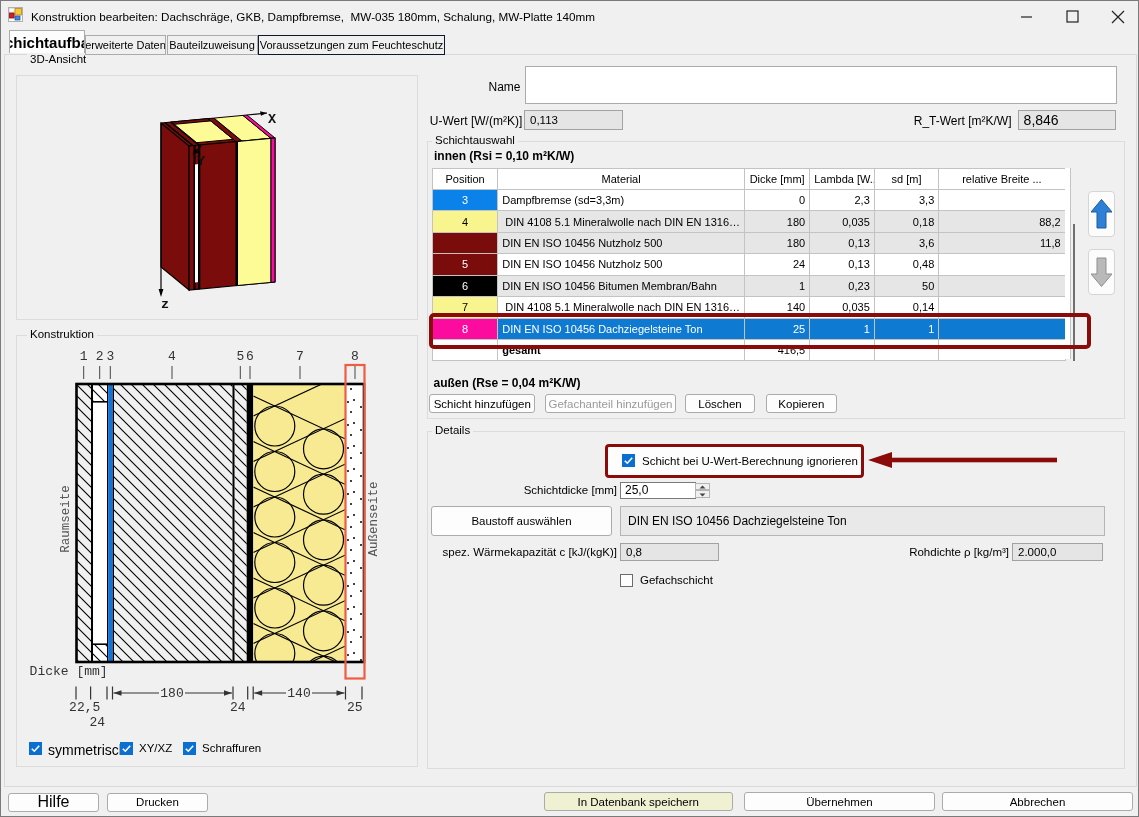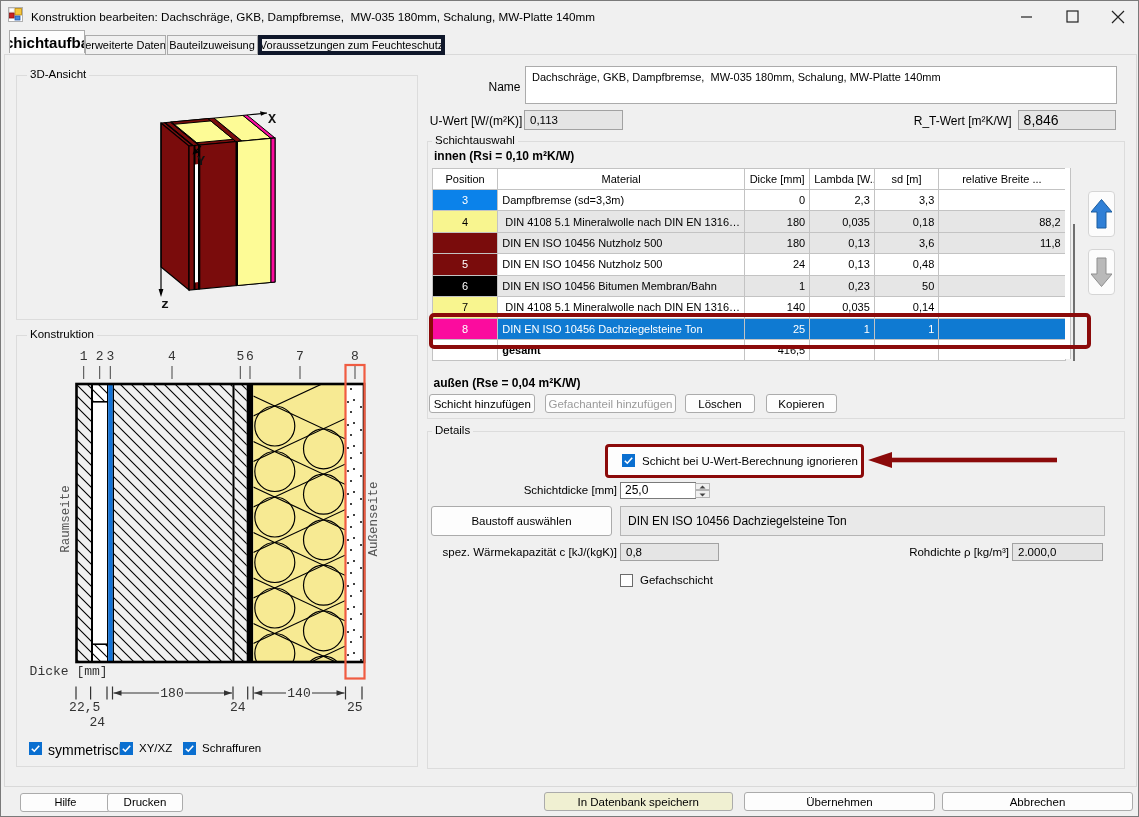--- a/index.html
+++ b/index.html
@@ -11,23 +11,23 @@
 <div style="position:absolute;top:8.5px;font-size:11.7px;color:#000;white-space:nowrap;left:30px;">Konstruktion bearbeiten: Dachschräge, GKB, Dampfbremse,&nbsp; MW-035 180mm, Schalung, MW-Platte 140mm</div>
 <svg style="position:absolute;left:1018px;top:6px" width="110" height="20">
       <line x1="2" y1="10" x2="13" y2="10" stroke="#222" stroke-width="1.2"></line>
       <rect x="48" y="4" width="11" height="11" fill="none" stroke="#222" stroke-width="1.2"></rect>
       <path d="M93,4 l12,12 M105,4 l-12,12" stroke="#222" stroke-width="1.2"></path>
     </svg>
 <div style="position:absolute;left:3px;top:53px;width:1133px;height:733px;border:1px solid #d9d9d9;background:#f0f0f0;"></div>
 <div style="position:absolute;left:7.6px;top:29px;width:76px;height:23px;background:#fdfdfd;border:1px solid #ababab;border-bottom:none;z-index:3;display:flex;align-items:center;justify-content:center;font-size:15px;white-space:nowrap;overflow:hidden;font-weight:bold;">Schichtaufbau</div>
 <div style="position:absolute;left:84px;top:34px;width:81px;height:19.5px;background:#f0f0f0;border:1px solid #ababab;z-index:2;display:flex;align-items:center;justify-content:center;font-size:11px;white-space:nowrap;overflow:hidden;">erweiterte Daten</div>
 <div style="position:absolute;left:165.5px;top:34px;width:91px;height:19.5px;background:#f0f0f0;border:1px solid #ababab;z-index:2;display:flex;align-items:center;justify-content:center;font-size:11px;white-space:nowrap;overflow:hidden;">Bauteilzuweisung</div>
-<div style="position:absolute;left:257px;top:34px;width:187px;height:19.5px;background:#f0f0f0;border:4px solid #0f172a;z-index:2;display:flex;align-items:center;justify-content:center;font-size:11px;white-space:nowrap;overflow:hidden;">Voraussetzungen zum Feuchteschutz</div>
+<div style="position:absolute;left:257px;top:34px;width:187px;height:19.5px;background:#f0f0f0;border:1px solid #0f172a;z-index:2;display:flex;align-items:center;justify-content:center;font-size:11px;white-space:nowrap;overflow:hidden;">Voraussetzungen zum Feuchteschutz</div>
 <div class="gb" style="left:14.5px;top:74px;width:402.5px;height:245px;"></div>
-<div class="gbl" style="left:26px;top:67px;">3D-Ansicht</div>
+<div class="gbl" style="left:26px;top:52px;">3D-Ansicht</div>
 <div style="position:absolute;left:15px;top:74px;"><svg width="402" height="245" viewBox="0 0 402 245">
 <polygon points="145.0,48.0 148.5,47.7 176.5,70.7 173.0,71.0" fill="#7a0c0c" stroke="#000" stroke-width="1"></polygon>
 <polygon points="148.5,47.7 149.5,47.6 177.5,70.6 176.5,70.7" fill="#000" stroke="#000" stroke-width="1"></polygon>
 <polygon points="149.5,47.6 154.5,47.1 182.5,70.1 177.5,70.6" fill="#7a0c0c" stroke="#000" stroke-width="1"></polygon>
 <polygon points="154.5,47.1 155.5,47.0 183.5,70.0 182.5,70.1" fill="#000" stroke="#000" stroke-width="1"></polygon>
 <polygon points="155.5,47.0 192.0,43.6 220.0,66.6 183.5,70.0" fill="#fdfb96" stroke="#000" stroke-width="1"></polygon>
 <polygon points="155.5,47.0 192.0,43.6 194.8,45.9 158.3,49.3" fill="#7a0c0c" stroke="#000" stroke-width="1"></polygon>
 <polygon points="180.7,67.7 217.2,64.3 220.0,66.6 183.5,70.0" fill="#7a0c0c" stroke="#000" stroke-width="1"></polygon>
 <polygon points="192.0,43.6 198.0,43.1 226.0,66.1 220.0,66.6" fill="#7a0c0c" stroke="#000" stroke-width="1"></polygon>
 <polygon points="198.0,43.1 227.0,40.4 255.0,63.4 226.0,66.1" fill="#fdfb96" stroke="#000" stroke-width="1"></polygon>
@@ -170,21 +170,20 @@
       <path d="M2.8,6.7 L5.3,9.2 L10.2,3.8" stroke="#fff" stroke-width="1.6" fill="none"></path>
     </svg>
 <div style="position:absolute;top:741px;font-size:11.5px;color:#000;white-space:nowrap;left:138px;">XY/XZ</div>
 <svg style="position:absolute;left:182px;top:740.5px" width="13" height="13">
       <rect x="0.5" y="0.5" width="12" height="12" fill="#0a6fd0" stroke="#0a6fd0"></rect>
       <path d="M2.8,6.7 L5.3,9.2 L10.2,3.8" stroke="#fff" stroke-width="1.6" fill="none"></path>
     </svg>
 <div style="position:absolute;top:741px;font-size:11.5px;color:#000;white-space:nowrap;left:201px;">Schraffuren</div>
 <div style="position:absolute;top:79px;font-size:12px;color:#000;white-space:nowrap;left:259.5px;width:260px;text-align:right;">Name</div>
 <div style="position:absolute;left:524px;top:64.5px;width:591.5px;height:38.5px;background:#fff;border:1px solid #ababab;"></div>
-<div style="position:absolute;top:70px;font-size:11px;color:#000;white-space:nowrap;left:531px;">Dachschräge, GKB, Dampfbremse,&nbsp; MW-035 180mm, Schalung, MW-Platte 140mm</div>
 <div style="position:absolute;top:112.5px;font-size:12px;color:#000;white-space:nowrap;left:428.8px;">U-Wert [W/(m²K)]</div>
 <div style="position:absolute;left:523px;top:108.8px;width:99px;height:20.2px;background:#e5e5e5;border:1px solid #a2a2a2;box-sizing:border-box;display:flex;align-items:center;font-size:11.5px;padding-left:5px;">0,113</div>
 <div style="position:absolute;top:112.5px;font-size:12px;color:#000;white-space:nowrap;left:750.5px;width:260px;text-align:right;">R_T-Wert [m²K/W]</div>
 <div style="position:absolute;left:1016.6px;top:108.8px;width:98px;height:20.2px;background:#e5e5e5;border:1px solid #a2a2a2;box-sizing:border-box;display:flex;align-items:center;font-size:14px;padding-left:5px;">8,846</div>
 <div class="gb" style="left:426.3px;top:140px;width:698px;height:278px;"></div>
 <div class="gbl" style="left:431px;top:132.5px;">Schichtauswahl</div>
 <div style="position:absolute;top:147.5px;font-size:12px;color:#000;white-space:nowrap;font-weight:bold;left:433px;">innen (Rsi = 0,10 m²K/W)</div>
 <table class="grid" style="position:absolute;left:431px;top:166.5px;width:633px;padding-left:27px;">
       <colgroup>
         <col style="width:65.2px">
@@ -303,22 +302,22 @@
 <div style="position:absolute;left:430px;top:504.5px;width:181px;height:30px;background:#fdfdfd;border:1px solid #ababab;border-radius:3px;z-index:1;display:flex;align-items:center;justify-content:center;font-size:11.5px;color:#000;white-space:nowrap;">Baustoff auswählen</div>
 <div style="position:absolute;left:619px;top:504.5px;width:485px;height:30px;background:#e9e9e9;border:1px solid #b5b5b5;font-size:12px;display:flex;align-items:center;padding-left:7px;">DIN EN ISO 10456 Dachziegelsteine Ton</div>
 <div style="position:absolute;top:545px;font-size:11.5px;color:#000;white-space:nowrap;left:356px;width:260px;text-align:right;">spez. Wärmekapazität c [kJ/(kgK)]</div>
 <div style="position:absolute;left:619px;top:542px;width:99.4px;height:17.6px;background:#e5e5e5;border:1px solid #a2a2a2;box-sizing:border-box;display:flex;align-items:center;font-size:11.5px;padding-left:5px;">0,8</div>
 <div style="position:absolute;top:545px;font-size:11.5px;color:#000;white-space:nowrap;left:748px;width:260px;text-align:right;">Rohdichte ρ [kg/m³]</div>
 <div style="position:absolute;left:1011px;top:542px;width:91px;height:17.6px;background:#e5e5e5;border:1px solid #a2a2a2;box-sizing:border-box;display:flex;align-items:center;font-size:11.5px;padding-left:5px;">2.000,0</div>
 <svg style="position:absolute;left:619px;top:572.5px" width="13" height="13">
       <rect x="0.5" y="0.5" width="12" height="12" fill="#fefefe" stroke="#6b6b6b"></rect>
     </svg>
 <div style="position:absolute;top:573px;font-size:11.5px;color:#000;white-space:nowrap;left:639px;">Gefachschicht</div>
-<div style="position:absolute;left:7px;top:791.5px;width:91px;height:19px;background:#fdfdfd;border:1px solid #ababab;border-radius:3px;z-index:1;display:flex;align-items:center;justify-content:center;font-size:11px;color:#000;white-space:nowrap;margin-left:12px;">Hilfe</div>
-<div style="position:absolute;left:106px;top:791.5px;width:76px;height:19px;background:#fdfdfd;border:1px solid #ababab;border-radius:3px;z-index:1;display:flex;align-items:center;justify-content:center;font-size:11.5px;color:#000;white-space:nowrap;">Drucken</div>
+<div style="position:absolute;left:7px;top:791.5px;width:91px;height:19px;background:#fdfdfd;border:1px solid #ababab;border-radius:3px;z-index:1;display:flex;align-items:center;justify-content:center;font-size:16px;color:#000;white-space:nowrap;">Hilfe</div>
+<div style="position:absolute;left:106px;top:791.5px;width:101px;height:19px;background:#fdfdfd;border:1px solid #ababab;border-radius:3px;z-index:1;display:flex;align-items:center;justify-content:center;font-size:11.5px;color:#000;white-space:nowrap;">Drucken</div>
 <div style="position:absolute;left:542.5px;top:791px;width:189.5px;height:19px;background:#f0f0d2;border:1px solid #ababab;border-radius:3px;z-index:1;display:flex;align-items:center;justify-content:center;font-size:11.5px;color:#000;white-space:nowrap;">In Datenbank speichern</div>
 <div style="position:absolute;left:743px;top:791px;width:191px;height:19px;background:#fdfdfd;border:1px solid #ababab;border-radius:3px;z-index:1;display:flex;align-items:center;justify-content:center;font-size:11.5px;color:#000;white-space:nowrap;">Übernehmen</div>
 <div style="position:absolute;left:941px;top:791px;width:191px;height:19px;background:#fdfdfd;border:1px solid #ababab;border-radius:3px;z-index:1;display:flex;align-items:center;justify-content:center;font-size:11.5px;color:#000;white-space:nowrap;">Abbrechen</div>
 <div style="position:absolute;left:428px;top:312px;width:662px;height:36px;border:4.5px solid #8b0a0a;border-radius:5px;z-index:9;"></div>
 <div style="position:absolute;left:604px;top:442.6px;width:259px;height:34.4px;border:3.5px solid #8b0a0a;border-radius:4px;background:transparent;z-index:9;"></div>
 <svg style="position:absolute;left:865px;top:448px;z-index:9" width="195" height="22">
       <polygon points="2,11 26,3 26,19" fill="#8b0a0a"></polygon>
       <rect x="25" y="8.7" width="166" height="4.6" fill="#8b0a0a"></rect>
     </svg>
 </div>

